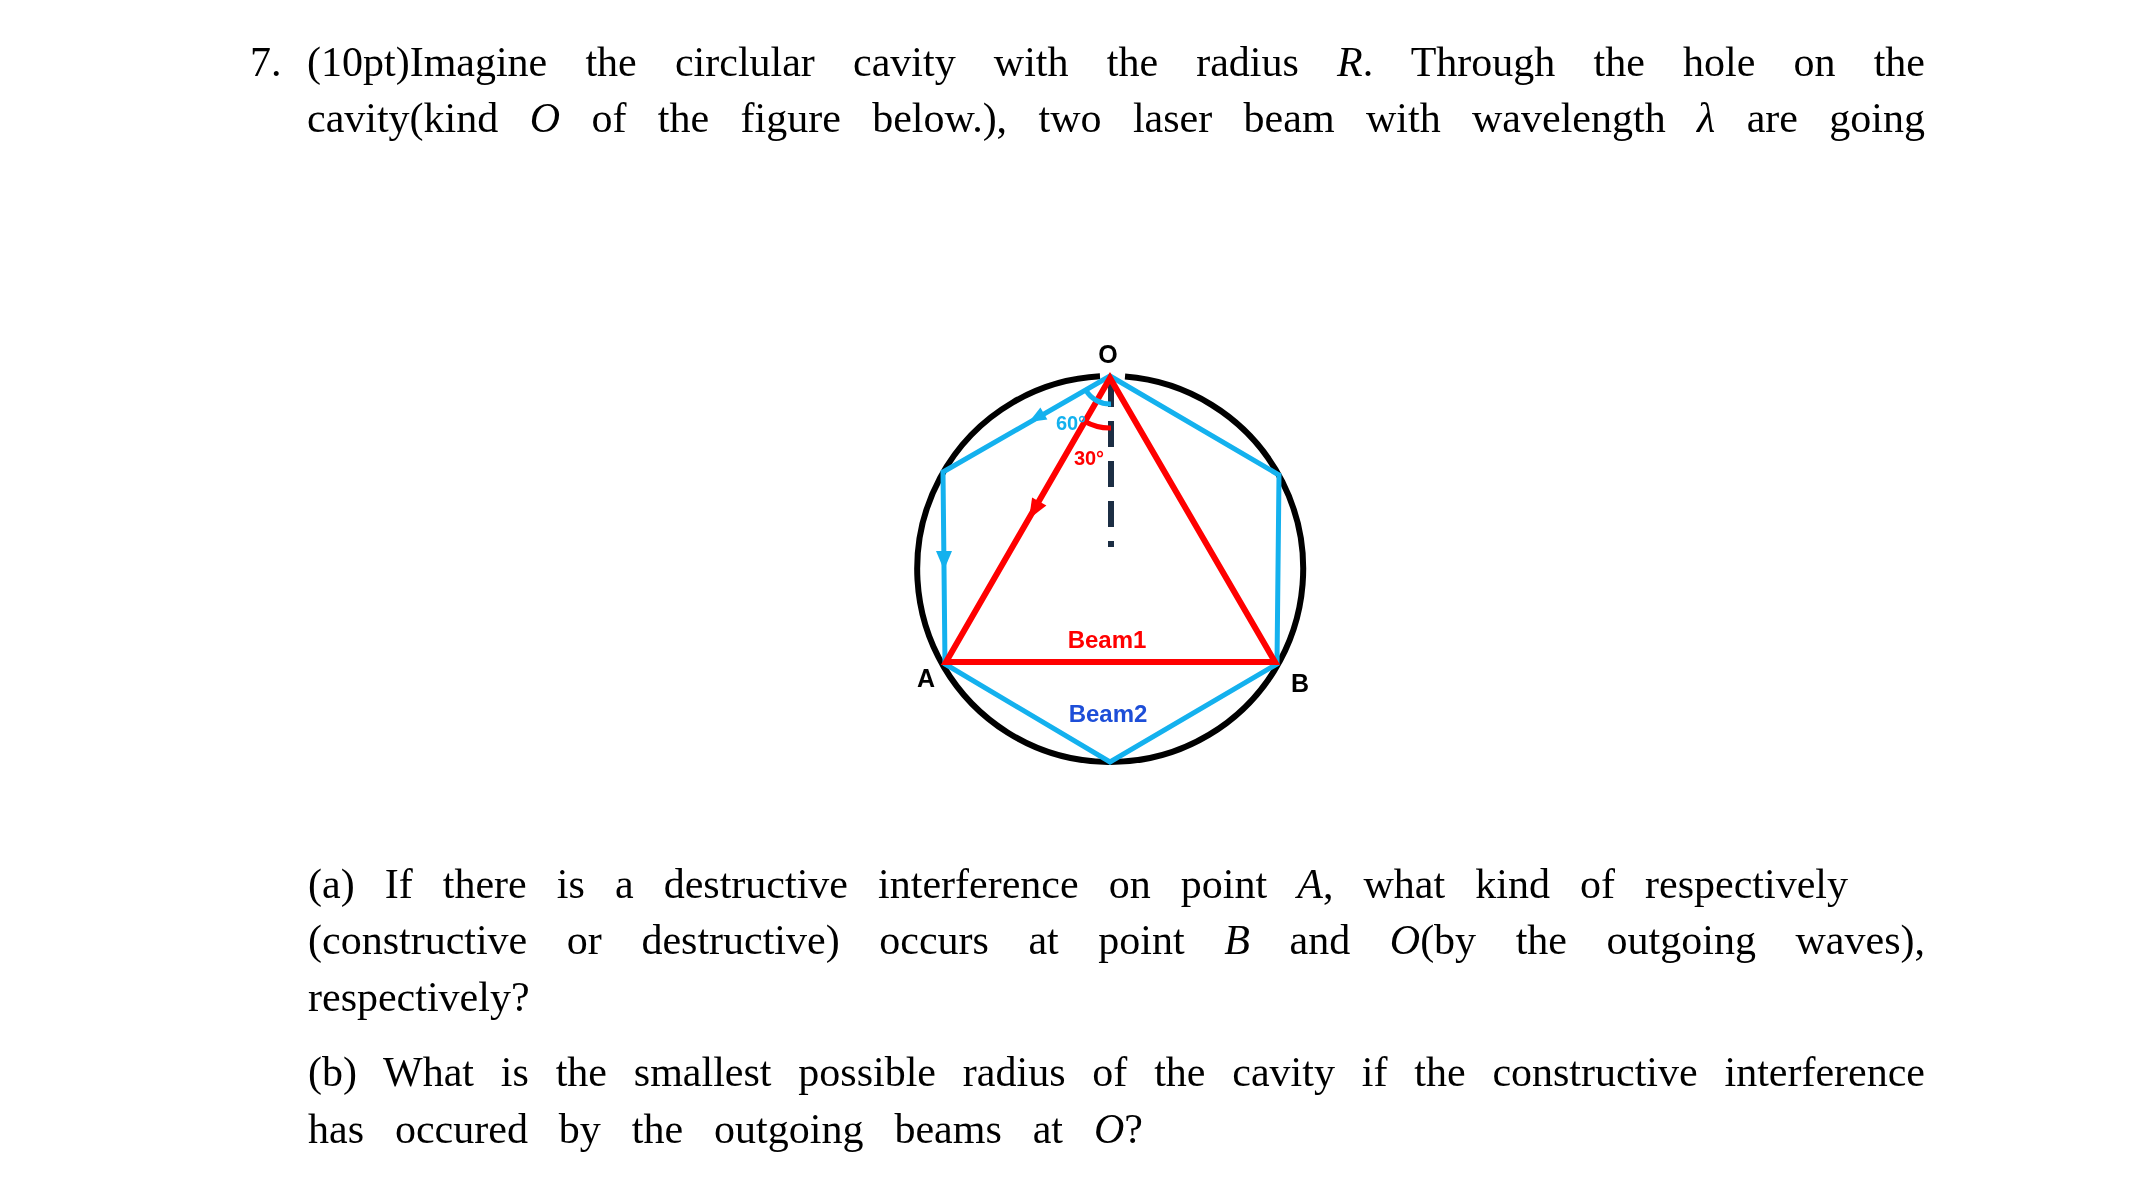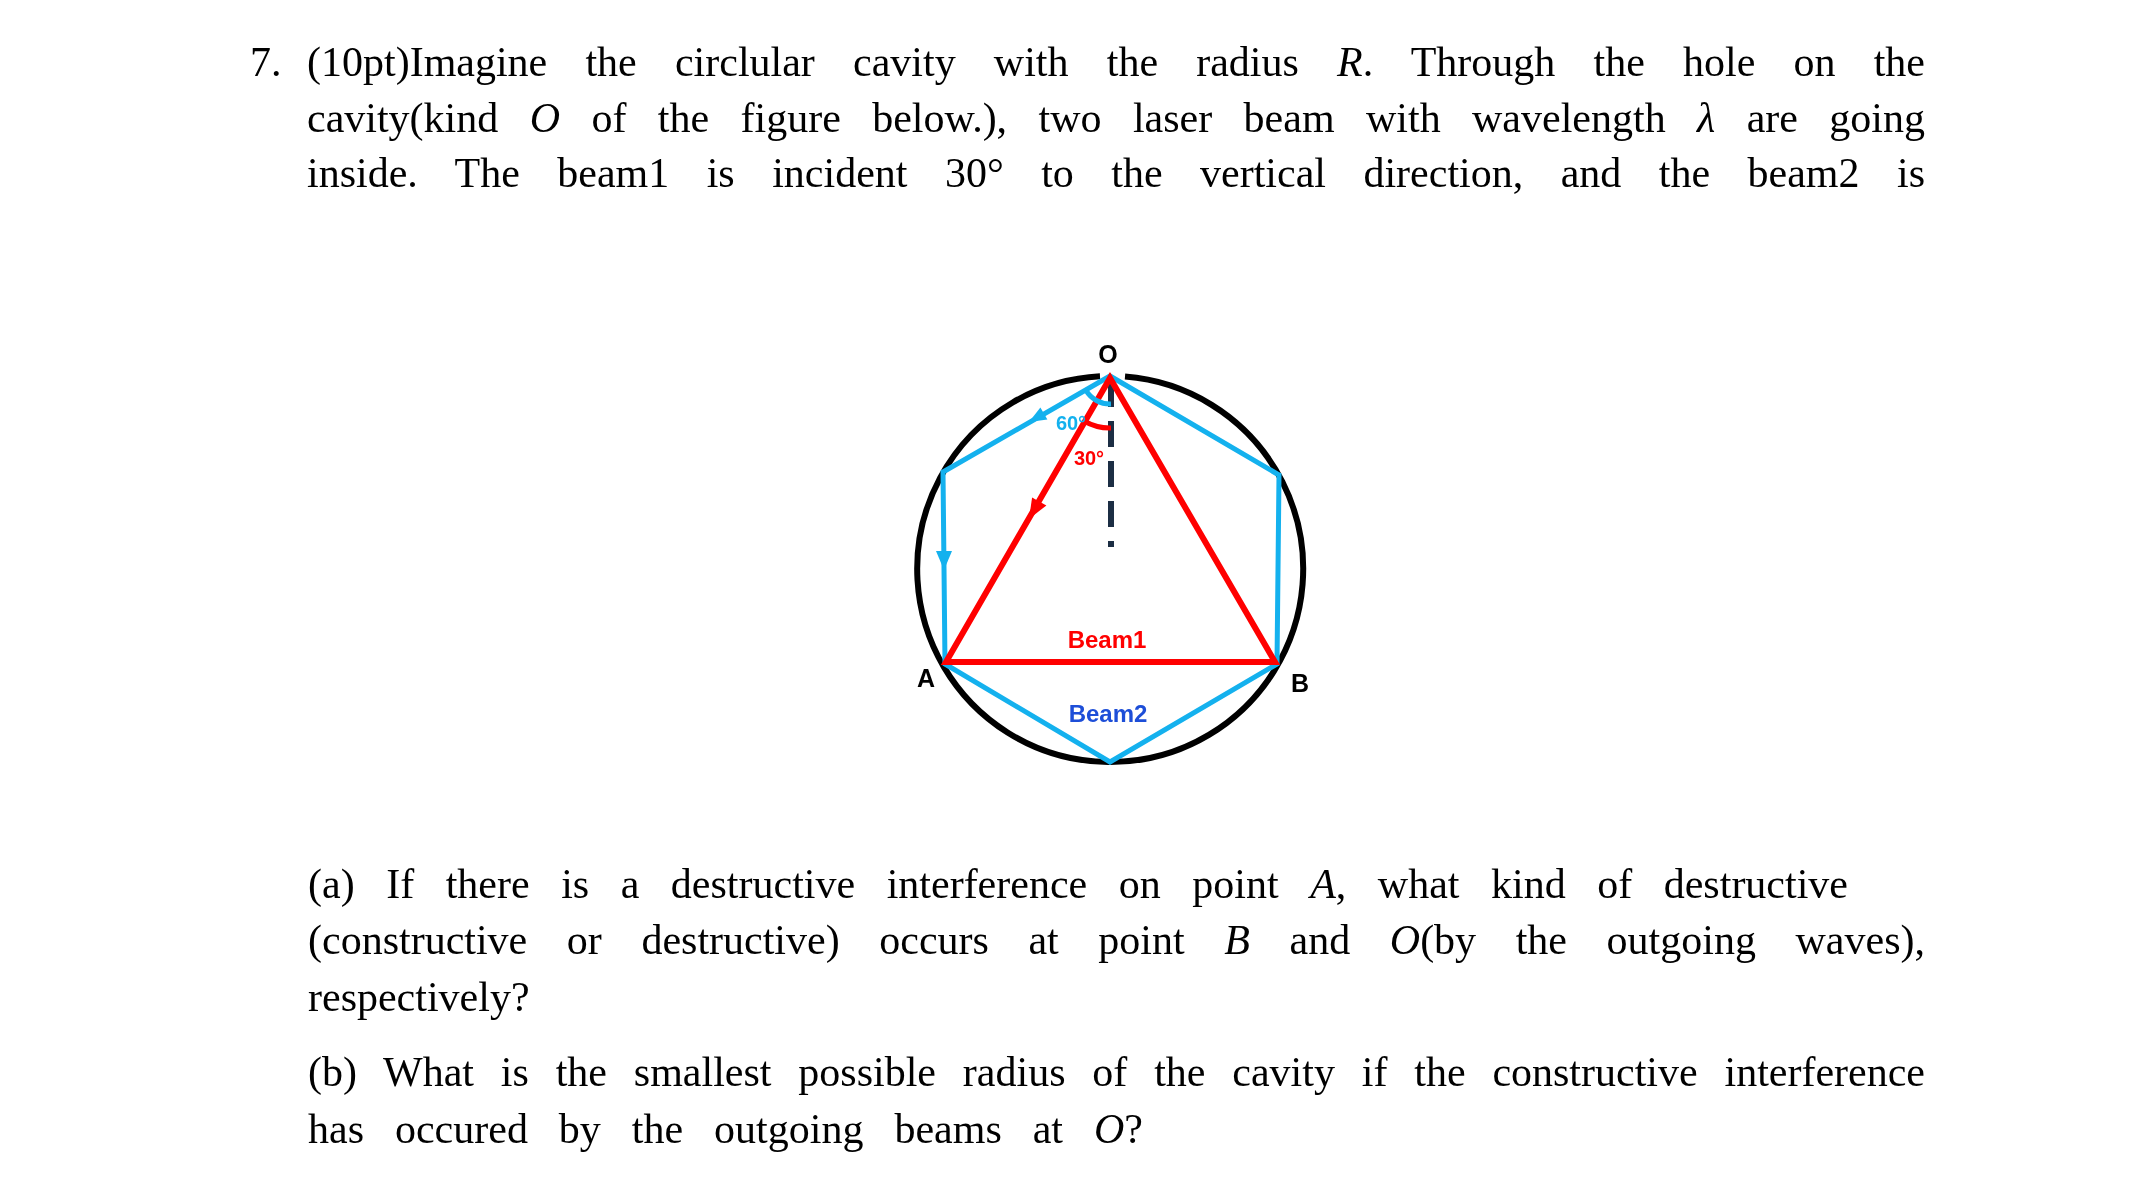--- a/index.html
+++ b/index.html
@@ -39,23 +39,20 @@
 <div class="page">
 
   <div class="num" style="left:250px; top:41px;">7.</div>
 
   <div class="tl" style="left:307px; top:41px; width:1618px;">
     <span>(10pt)Imagine the circlular cavity with the radius </span><span class="it">R</span><span>. Through the hole on the</span>
   </div>
   <div class="tl" style="left:307px; top:97px; width:1618px;">
     <span>cavity(kind </span><span class="it">O</span><span> of the figure below.), two laser beam with wavelength </span><span class="it">λ</span><span> are going</span>
   </div>
-  <div class="tl" style="left:307px; top:152px; width:1618px;">
-    <span>inside. The beam1 is incident 30° to the vertical direction, and the beam2 is</span>
-  </div>
 
   <svg class="diagram" width="2131" height="1178" viewBox="0 0 2131 1178">
 
     <path d="M 1125 376.6 A 193 193 0 1 1 1100 376.3" fill="none" stroke="#000000" stroke-width="6"></path>
 
     <line x1="1111" y1="381" x2="1111" y2="547" stroke="#1c2e44" stroke-width="6" stroke-dasharray="26 14"></line>
 
     <polygon points="1110,376 943,472 945,664 1110,762 1277,664 1279,475" fill="none" stroke="#14b1ee" stroke-width="5" stroke-linejoin="miter"></polygon>
 
     <polygon points="1110,378 946,662 1275,662" fill="none" stroke="#ff0000" stroke-width="6" stroke-linejoin="miter"></polygon>
@@ -70,21 +67,21 @@
 
   <div class="lbl pt" style="left:1108px; top:354px;">O</div>
   <div class="lbl pt" style="left:926px; top:678px;">A</div>
   <div class="lbl pt" style="left:1300px; top:683px;">B</div>
   <div class="lbl ang" style="left:1071px; top:423px; color:#14b1ee;">60°</div>
   <div class="lbl ang" style="left:1089px; top:458px; color:#ff0000;">30°</div>
   <div class="lbl beam" style="left:1107px; top:640px; color:#ff0000;">Beam1</div>
   <div class="lbl beam" style="left:1108px; top:714px; color:#1d4ed8;">Beam2</div>
 
   <div class="tl" style="left:308px; top:863px; width:1540px;">
-    <span>(a) If there is a destructive interference on point </span><span class="it">A</span><span>, what kind of destructive</span>
+    <span>(a) If there is a destructive interference on point </span><span class="it">A</span><span>, what kind of respectively</span>
   </div>
   <div class="tl" style="left:308px; top:919px; width:1617px;">
     <span>(constructive or destructive) occurs at point </span><span class="it">B</span><span> and </span><span class="it">O</span><span>(by the outgoing waves),</span>
   </div>
   <div class="tl left" style="left:308px; top:976px;">
     <span>respectively?</span>
   </div>
 
   <div class="tl" style="left:308px; top:1051px; width:1617px;">
     <span>(b) What is the smallest possible radius of the cavity if the constructive interference</span>

